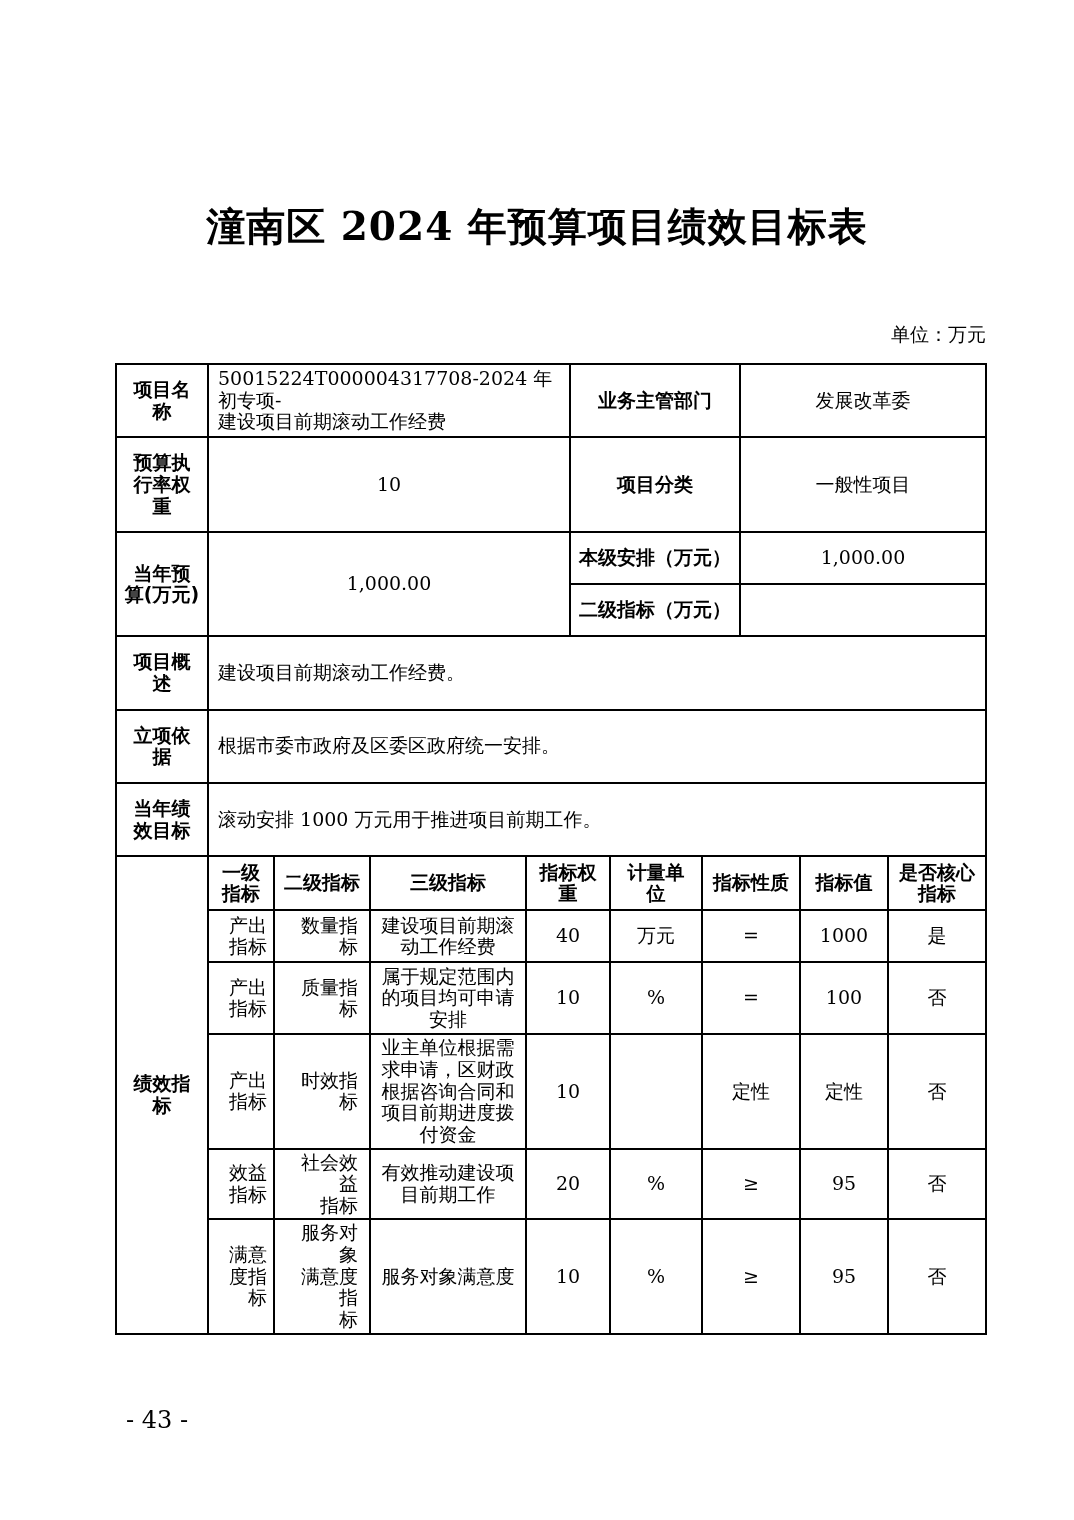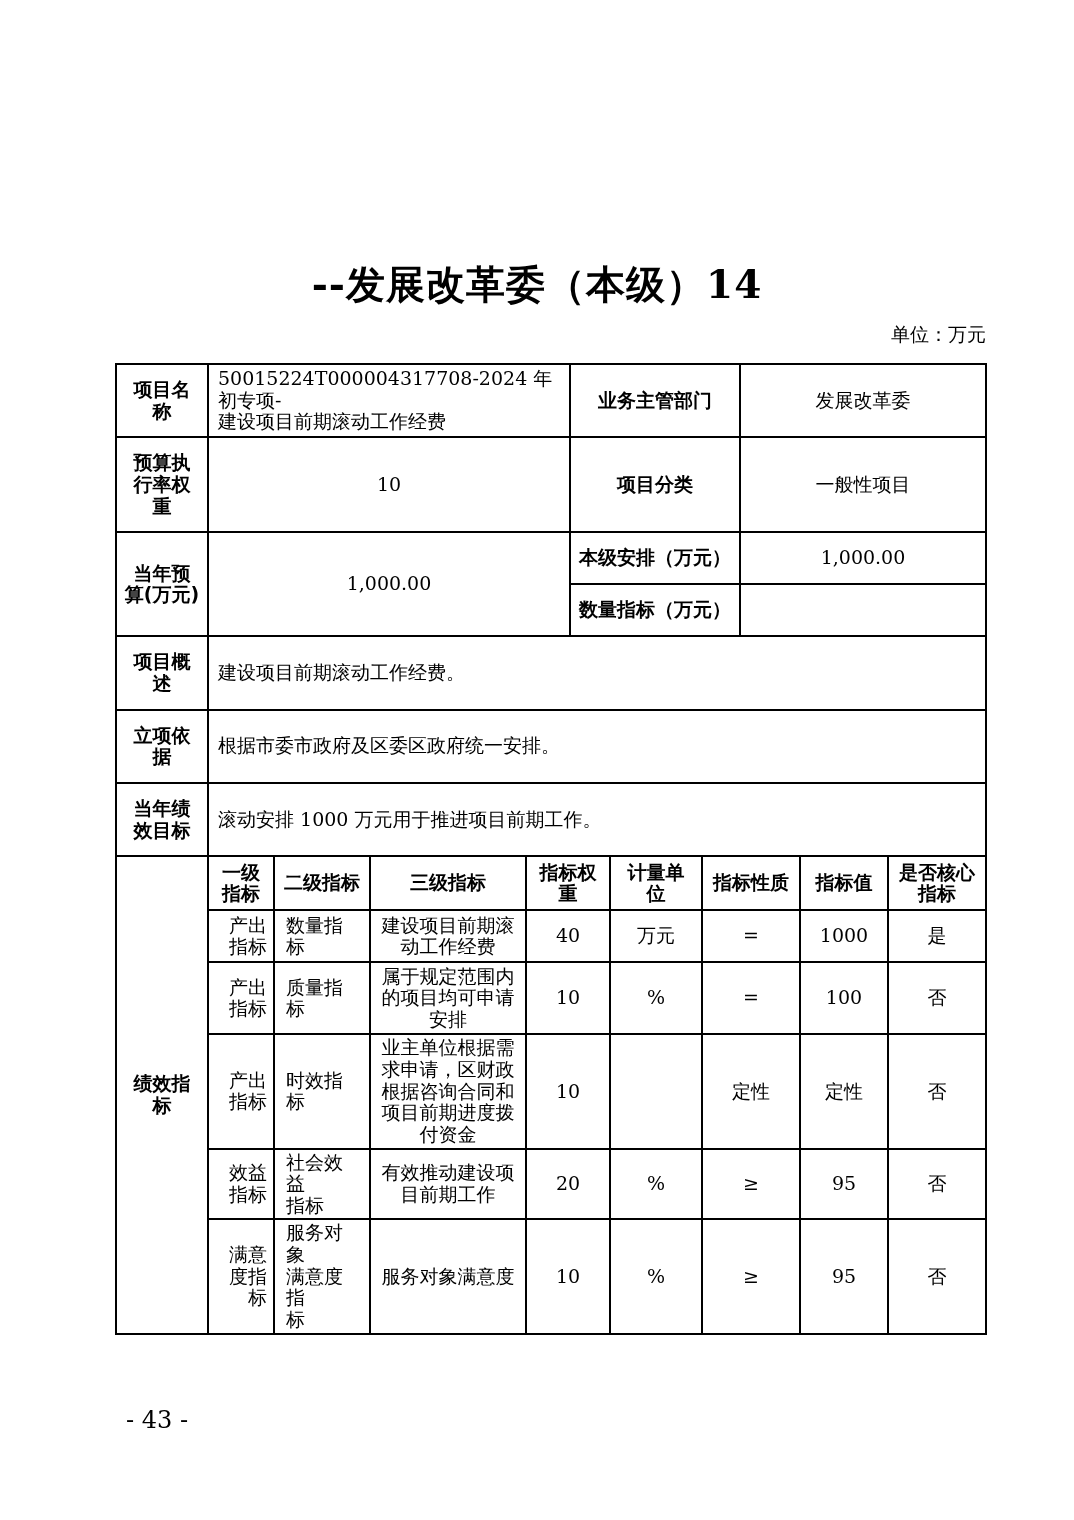--- a/index.html
+++ b/index.html
@@ -66,36 +66,36 @@
   .t td.hd {
     font-weight: bold;
     font-family: "DejaVu Sans", sans-serif;
     white-space: pre-line;
     padding: 2px 6px;
     text-align: center;
   }
   .t td.left { text-align: left; padding-left: 9px; }
   .t td.pre  { white-space: pre-line; }
   .t td.c0 { text-align: right; white-space: pre-line; padding: 2px 6px; }
-  .t td.c1 { text-align: left; white-space: pre-line; padding: 2px 11px; }
+  .t td.c1 { text-align: right; white-space: pre-line; padding: 2px 11px; }
   .t td.c2 { text-align: center; white-space: pre-line; padding: 2px 6px; }
   .page-number {
     position: absolute;
     top: 1406px;
     left: 126px;
     font-size: 24px;
     font-family: "DejaVu Serif", serif;
   }
 </style>
 </head>
 <body>
 
 <div class="page">
 
-  <div class="title title2">--发展改革委（本级）14</div>
+  <div class="title title1">潼南区 2024 年预算项目绩效目标表</div>
   <div class="unit-note">单位：万元</div>
 
   <div class="tables">
 
     <table class="t top">
       <colgroup>
         <col style="width:92px">
           <col style="width:362px">
           <col style="width:170px">
           <col style="width:246px">
@@ -118,21 +118,21 @@
         <td>一般性项目</td>
       </tr>
       <tr style="height:52px">
         <td class="lbl" rowspan="2">当年预
 算(万元)</td>
         <td rowspan="2">1,000.00</td>
         <td class="lbl">本级安排（万元）</td>
         <td>1,000.00</td>
       </tr>
       <tr style="height:52px">
-        <td class="lbl">数量指标（万元）</td>
+        <td class="lbl">二级指标（万元）</td>
         <td></td>
       </tr>
       <tr style="height:50px">
         <td class="lbl">项目概
 述</td>
         <td class="left" colspan="3">建设项目前期滚动工作经费。</td>
       </tr>
       <tr style="height:53px">
         <td class="lbl">立项依
 据</td>

